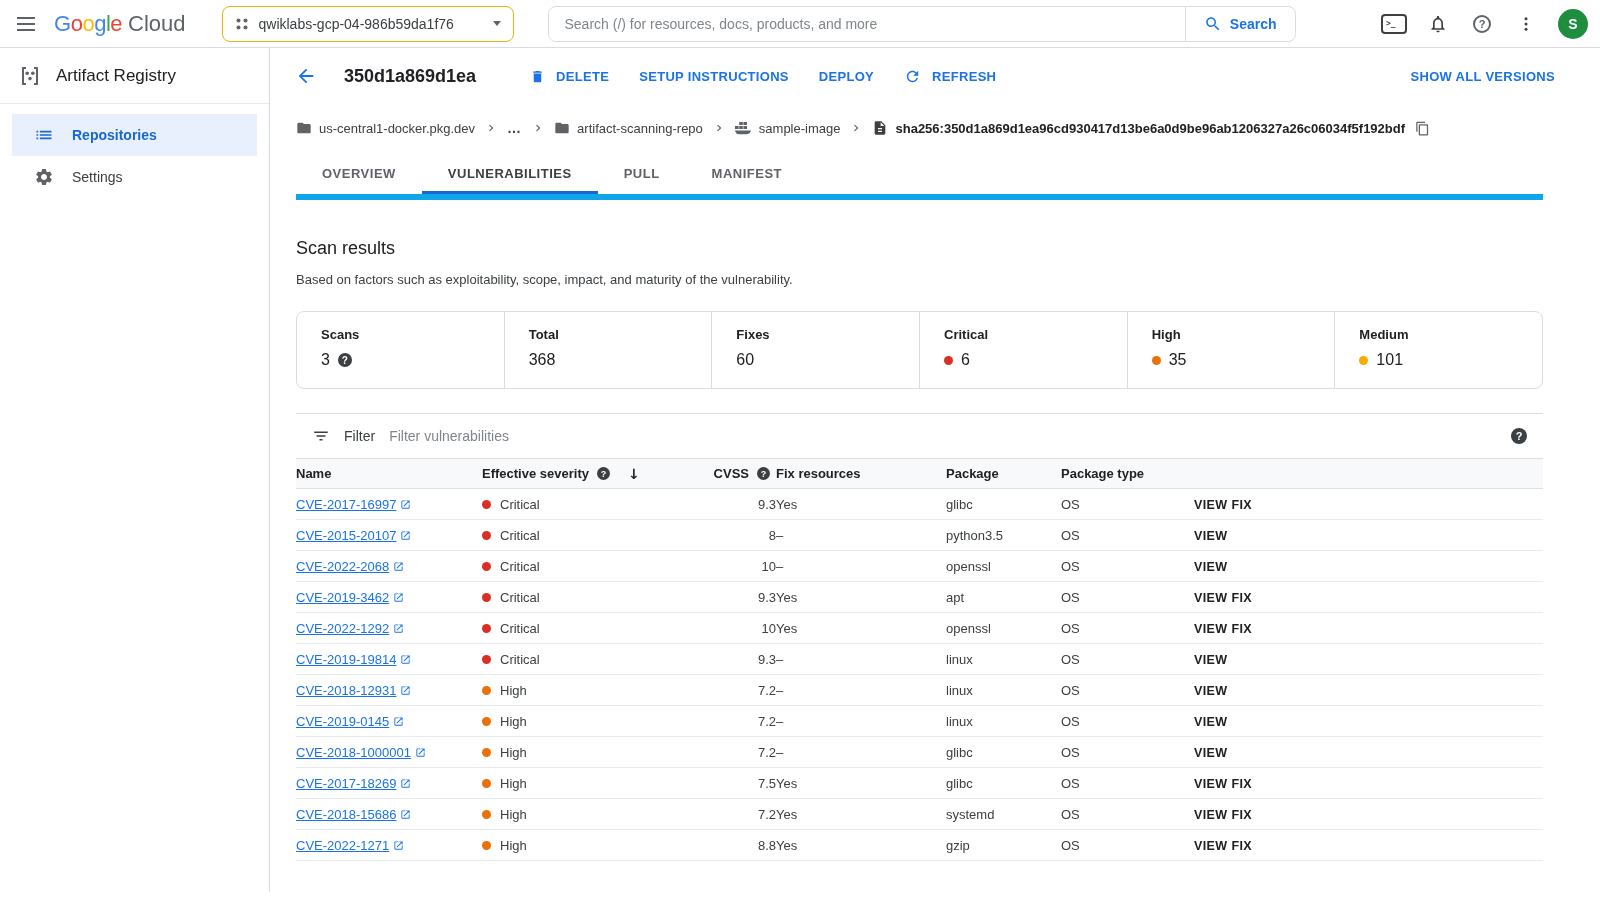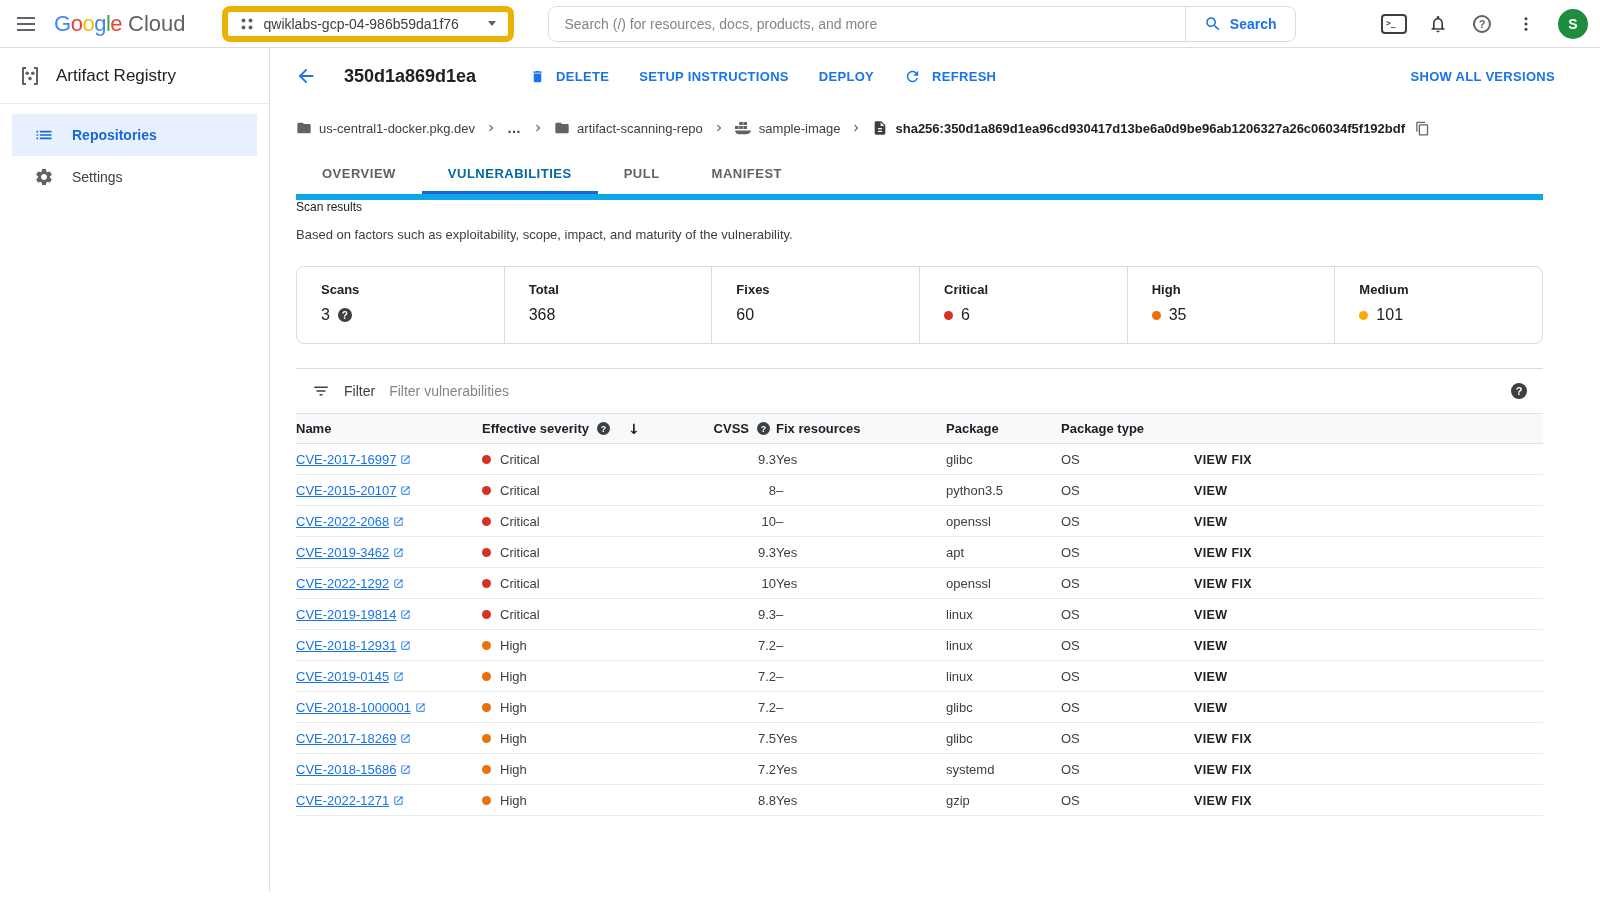--- a/index.html
+++ b/index.html
@@ -11,21 +11,21 @@
   .uni { font-family:"DejaVu Sans", sans-serif; }
 
   
   .topbar { height:48px; display:flex; align-items:center; padding:0 12px 0 6px; border-bottom:1px solid #dadce0; background:#fff; }
   .icon-btn { width:40px; height:40px; display:flex; align-items:center; justify-content:center; border-radius:50%; }
   .hamburger i { display:block; width:18px; height:2px; background:#5f6368; margin:0 0 4px 0; }
   .hamburger i:last-child { margin-bottom:0; }
   .logo { display:flex; align-items:baseline; font-size:22px; margin:0 8px 0 8px; white-space:nowrap; }
   .logo-google { letter-spacing:-0.5px; font-weight:500; }
   .logo-cloud { color:#5f6368; margin-left:6px; font-weight:400; }
-  .project-selector { display:flex; align-items:center; gap:10px; height:36px; width:292px; border:6px solid #eab308; border-radius:8px; padding:0 12px; margin-left:28px; font-size:14px; color:#3c4043; }
+  .project-selector { display:flex; align-items:center; gap:10px; height:36px; width:292px; border:1px solid #eab308; border-radius:8px; padding:0 12px; margin-left:28px; font-size:14px; color:#3c4043; }
   .caret-down { width:0; height:0; border-left:4.5px solid transparent; border-right:4.5px solid transparent; border-top:5px solid #5f6368; margin-left:auto; }
   .search { display:flex; align-items:center; height:36px; width:748px; border:1px solid #dadce0; border-radius:8px; margin-left:34px; overflow:hidden; background:#fff; }
   .search-input { flex:1; border:none; outline:none; padding:0 16px; font-size:14px; color:#3c4043; height:100%; }
   .search-input::placeholder { color:#80868b; }
   .search-divider { width:1px; height:36px; background:#dadce0; }
   .search-btn { display:flex; align-items:center; gap:8px; padding:0 18px; height:100%; color:#1a73e8; font-size:14px; font-weight:700; }
   .topbar-right { margin-left:auto; display:flex; align-items:center; gap:4px; }
   .shell-icon { width:26px; height:20px; border:2px solid #3c4043; border-radius:4px; display:flex; align-items:center; padding-left:3px; }
   .shell-icon::before { content:">_"; font-family:"DejaVu Sans Mono", monospace; font-size:8px; font-weight:700; color:#3c4043; }
   .help-outline { width:18px; height:18px; border:2px solid #5f6368; border-radius:50%; display:flex; align-items:center; justify-content:center; }
@@ -52,24 +52,24 @@
 
   .breadcrumb { display:flex; align-items:center; padding:0 57px 0 26px; margin-top:16px; font-size:13px; color:#3c4043; }
   .crumb { display:flex; align-items:center; gap:7px; white-space:nowrap; }
   .bc-sep { margin:0 9px; display:flex; }
   .bc-ellipsis { font-weight:700; color:#3c4043; font-size:14px; letter-spacing:1px; }
   .crumb-digest { color:#202124; font-weight:700; }
   .copy-btn { margin-left:10px; display:flex; }
 
   .tabs { display:flex; margin:16px 57px 0 26px; border-bottom:6px solid #0ea5e9; }
   .tab { padding:14px 26px 13px; font-size:13px; font-weight:700; letter-spacing:.5px; color:#5f6368; }
-  .tab.active { color:#0369a1; box-shadow: inset 0 -3px 0 0 #1967d2; text-align: right; }
+  .tab.active { color:#404040; box-shadow: inset 0 -3px 0 0 #1967d2; text-align: right; }
 
   .content { padding:0 57px 0 26px; }
-  .scan-title { font-size:12px; font-weight:500; color:#202124; }
+  .scan-title { margin-top:38px; font-size:18px; font-weight:500; color:#202124; }
   .scan-desc { margin-top:13px; font-size:13px; color:#3c4043; }
 
   .stats-card { margin-top:24px; border:1px solid #dadce0; border-radius:8px; display:flex; height:78px; }
   .stat-cell { flex:1; padding:15px 0 0 24px; }
   .stat-cell + .stat-cell { border-left:1px solid #dadce0; }
   .stat-label { font-size:13px; font-weight:700; color:#202124; }
   .stat-value-row { margin-top:9px; display:flex; align-items:center; gap:8px; font-size:16px; color:#202124; }
   .dot { width:9px; height:9px; border-radius:50%; display:inline-block; }
   .dot-critical { background:#d93025; }
   .dot-high { background:#e8710a; }

